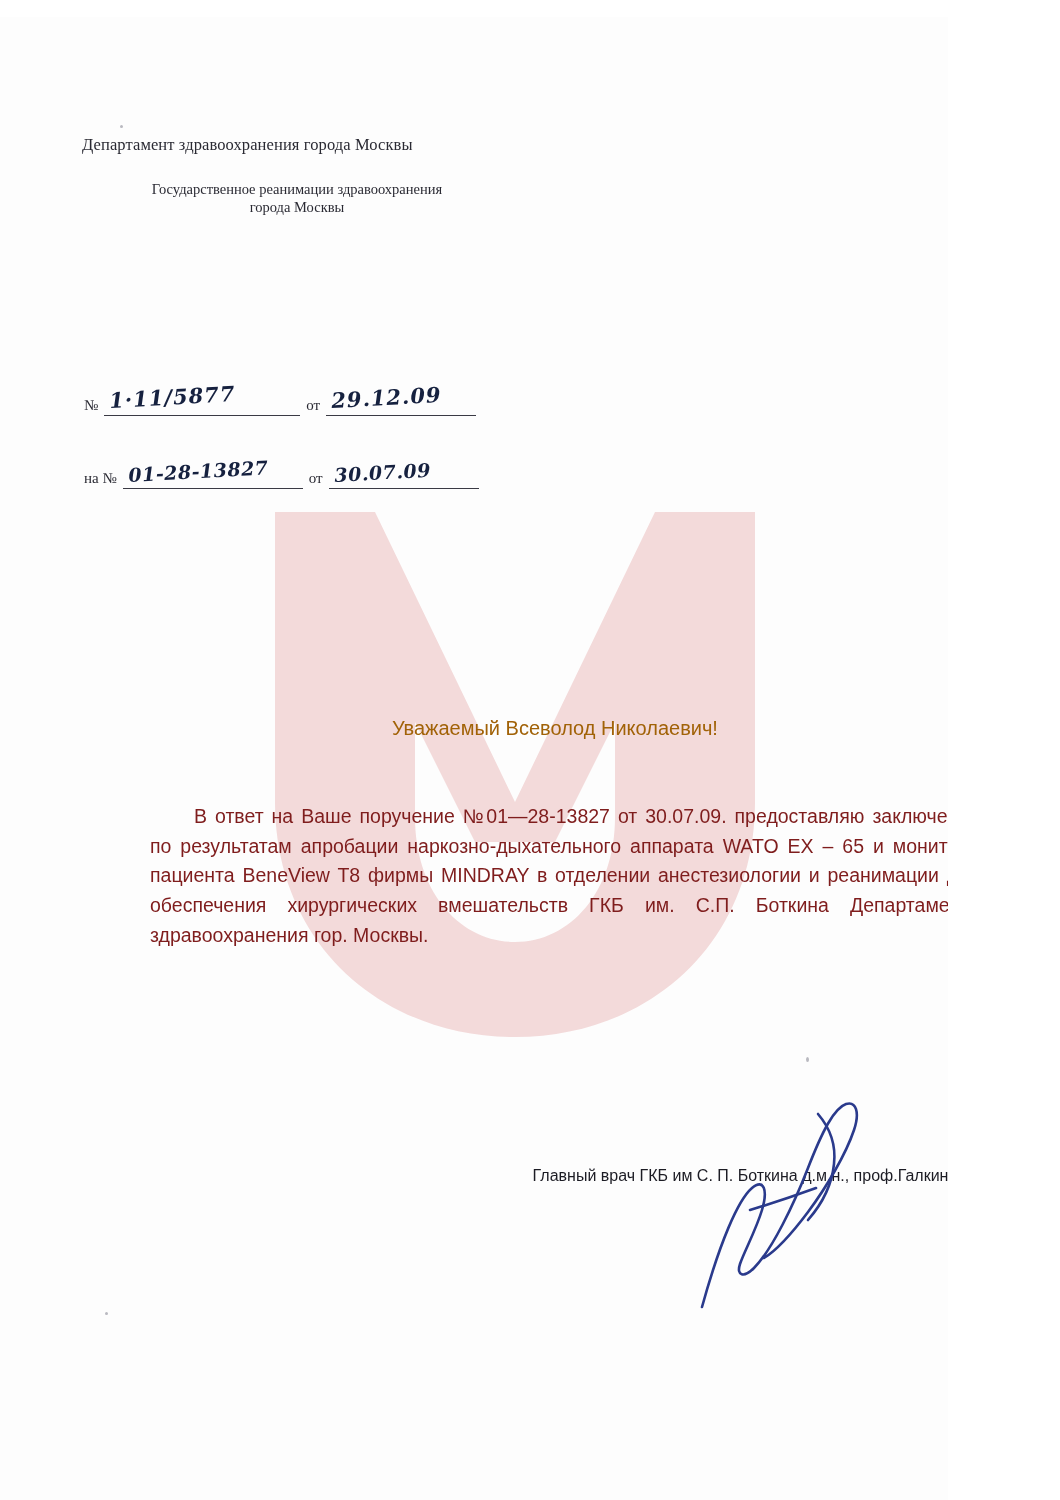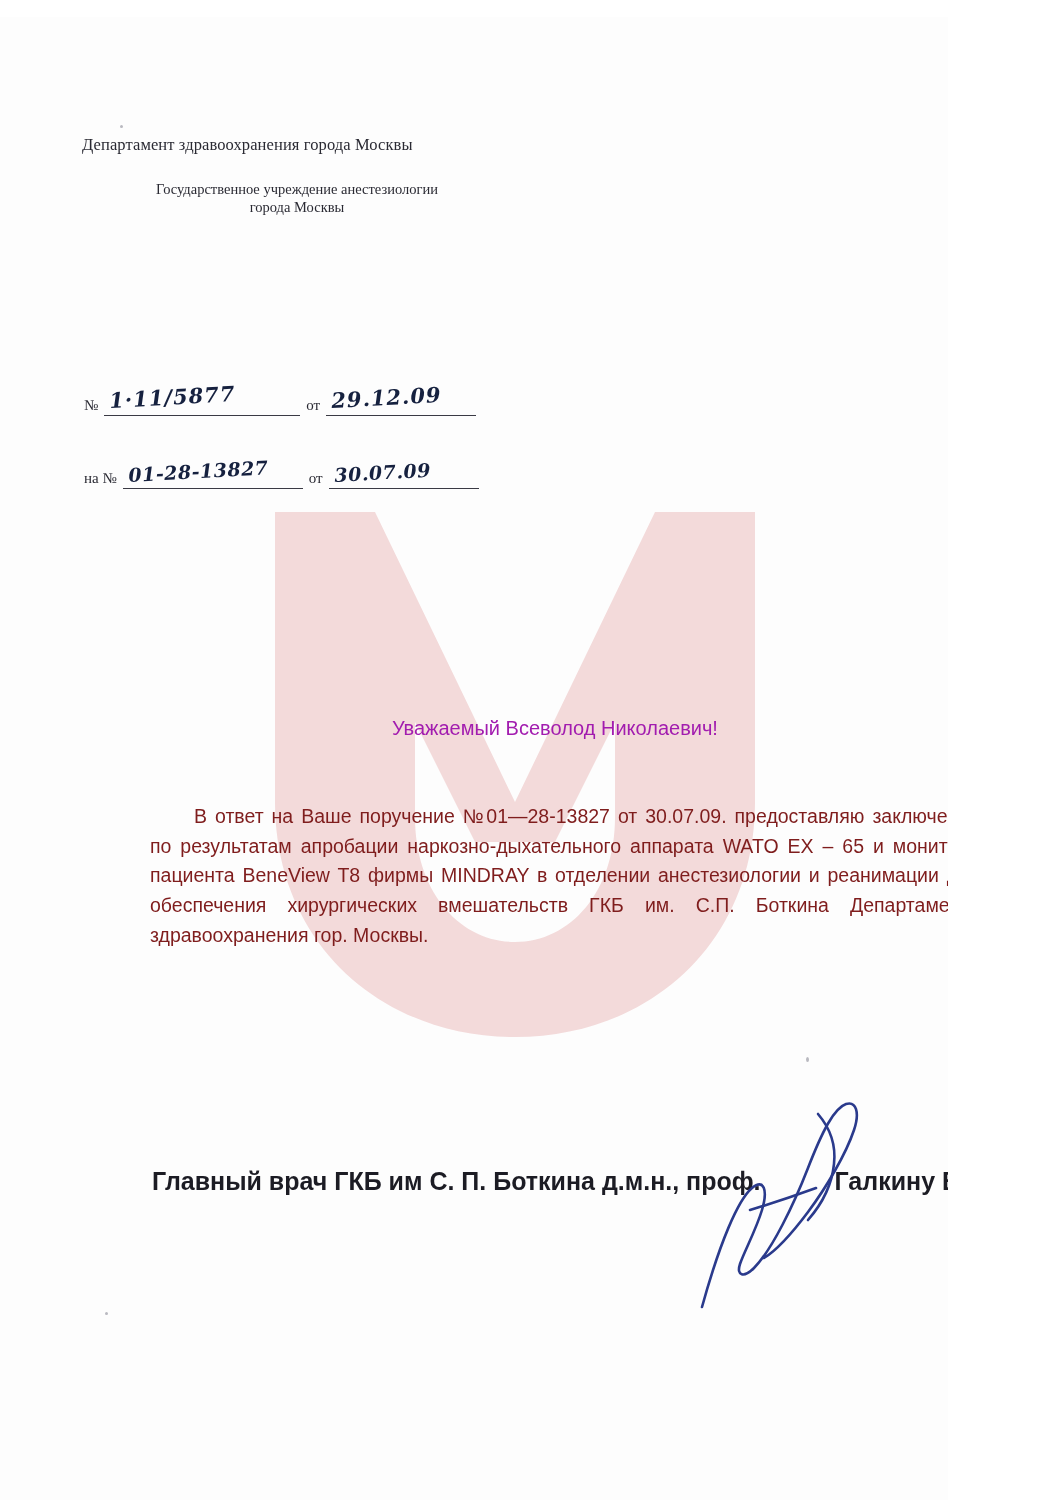--- a/index.html
+++ b/index.html
@@ -122,21 +122,21 @@
     color: #1c1c24;
   }
 
   
   .salutation {
     position: absolute;
     left: 392px;
     top: 700px;
     z-index: 2;
     font-size: 20px;
-    color: #a21caf;
+    color: #a16207;
   }
 
   
   .body-text {
     position: absolute;
     left: 150px;
     top: 785px;
     width: 830px;
     z-index: 2;
     font-size: 19.5px;
@@ -146,26 +146,25 @@
     color: #7f1d1d;
   }
 
   
   .signature-row {
     position: absolute;
     left: 152px;
     top: 1150px;
     width: 840px;
     z-index: 2;
-    font-size: 25px;
+    font-size: 16px;
     color: #1c1c24;
     display: flex;
     align-items: baseline;
-    justify-content: space-between;
-    font-weight: bold;
+    justify-content: flex-end;
   }
   .sig-title { white-space: nowrap; }
   .sig-name { white-space: nowrap; }
 
   .signature-mark {
     position: absolute;
     left: 690px;
     top: 1075px;
     width: 230px;
     height: 230px;
@@ -190,21 +189,21 @@
   </div>
 
   <div class="speck" style="left:120px; top:108px; width:3px; height:3px;"></div>
   <div class="speck" style="left:1030px; top:660px; width:3px; height:3px;"></div>
   <div class="speck" style="left:806px; top:1040px; width:3px; height:5px;"></div>
   <div class="speck" style="left:105px; top:1295px; width:3px; height:3px;"></div>
 
   <div class="letterhead">
     <div class="lh-dept">Департамент здравоохранения города Москвы</div>
     <div class="lh-gov">
-      <div>Государственное учреждение анестезиологии</div>
+      <div>Государственное реанимации здравоохранения</div>
       <div>города Москвы</div>
     </div>
   </div>
 
   <div class="refs">
     <div class="ref-row">
       <span class="ref-label">№</span>
       <span class="ref-line w1">
         <span class="hand">1·11/5877</span>
       </span>

